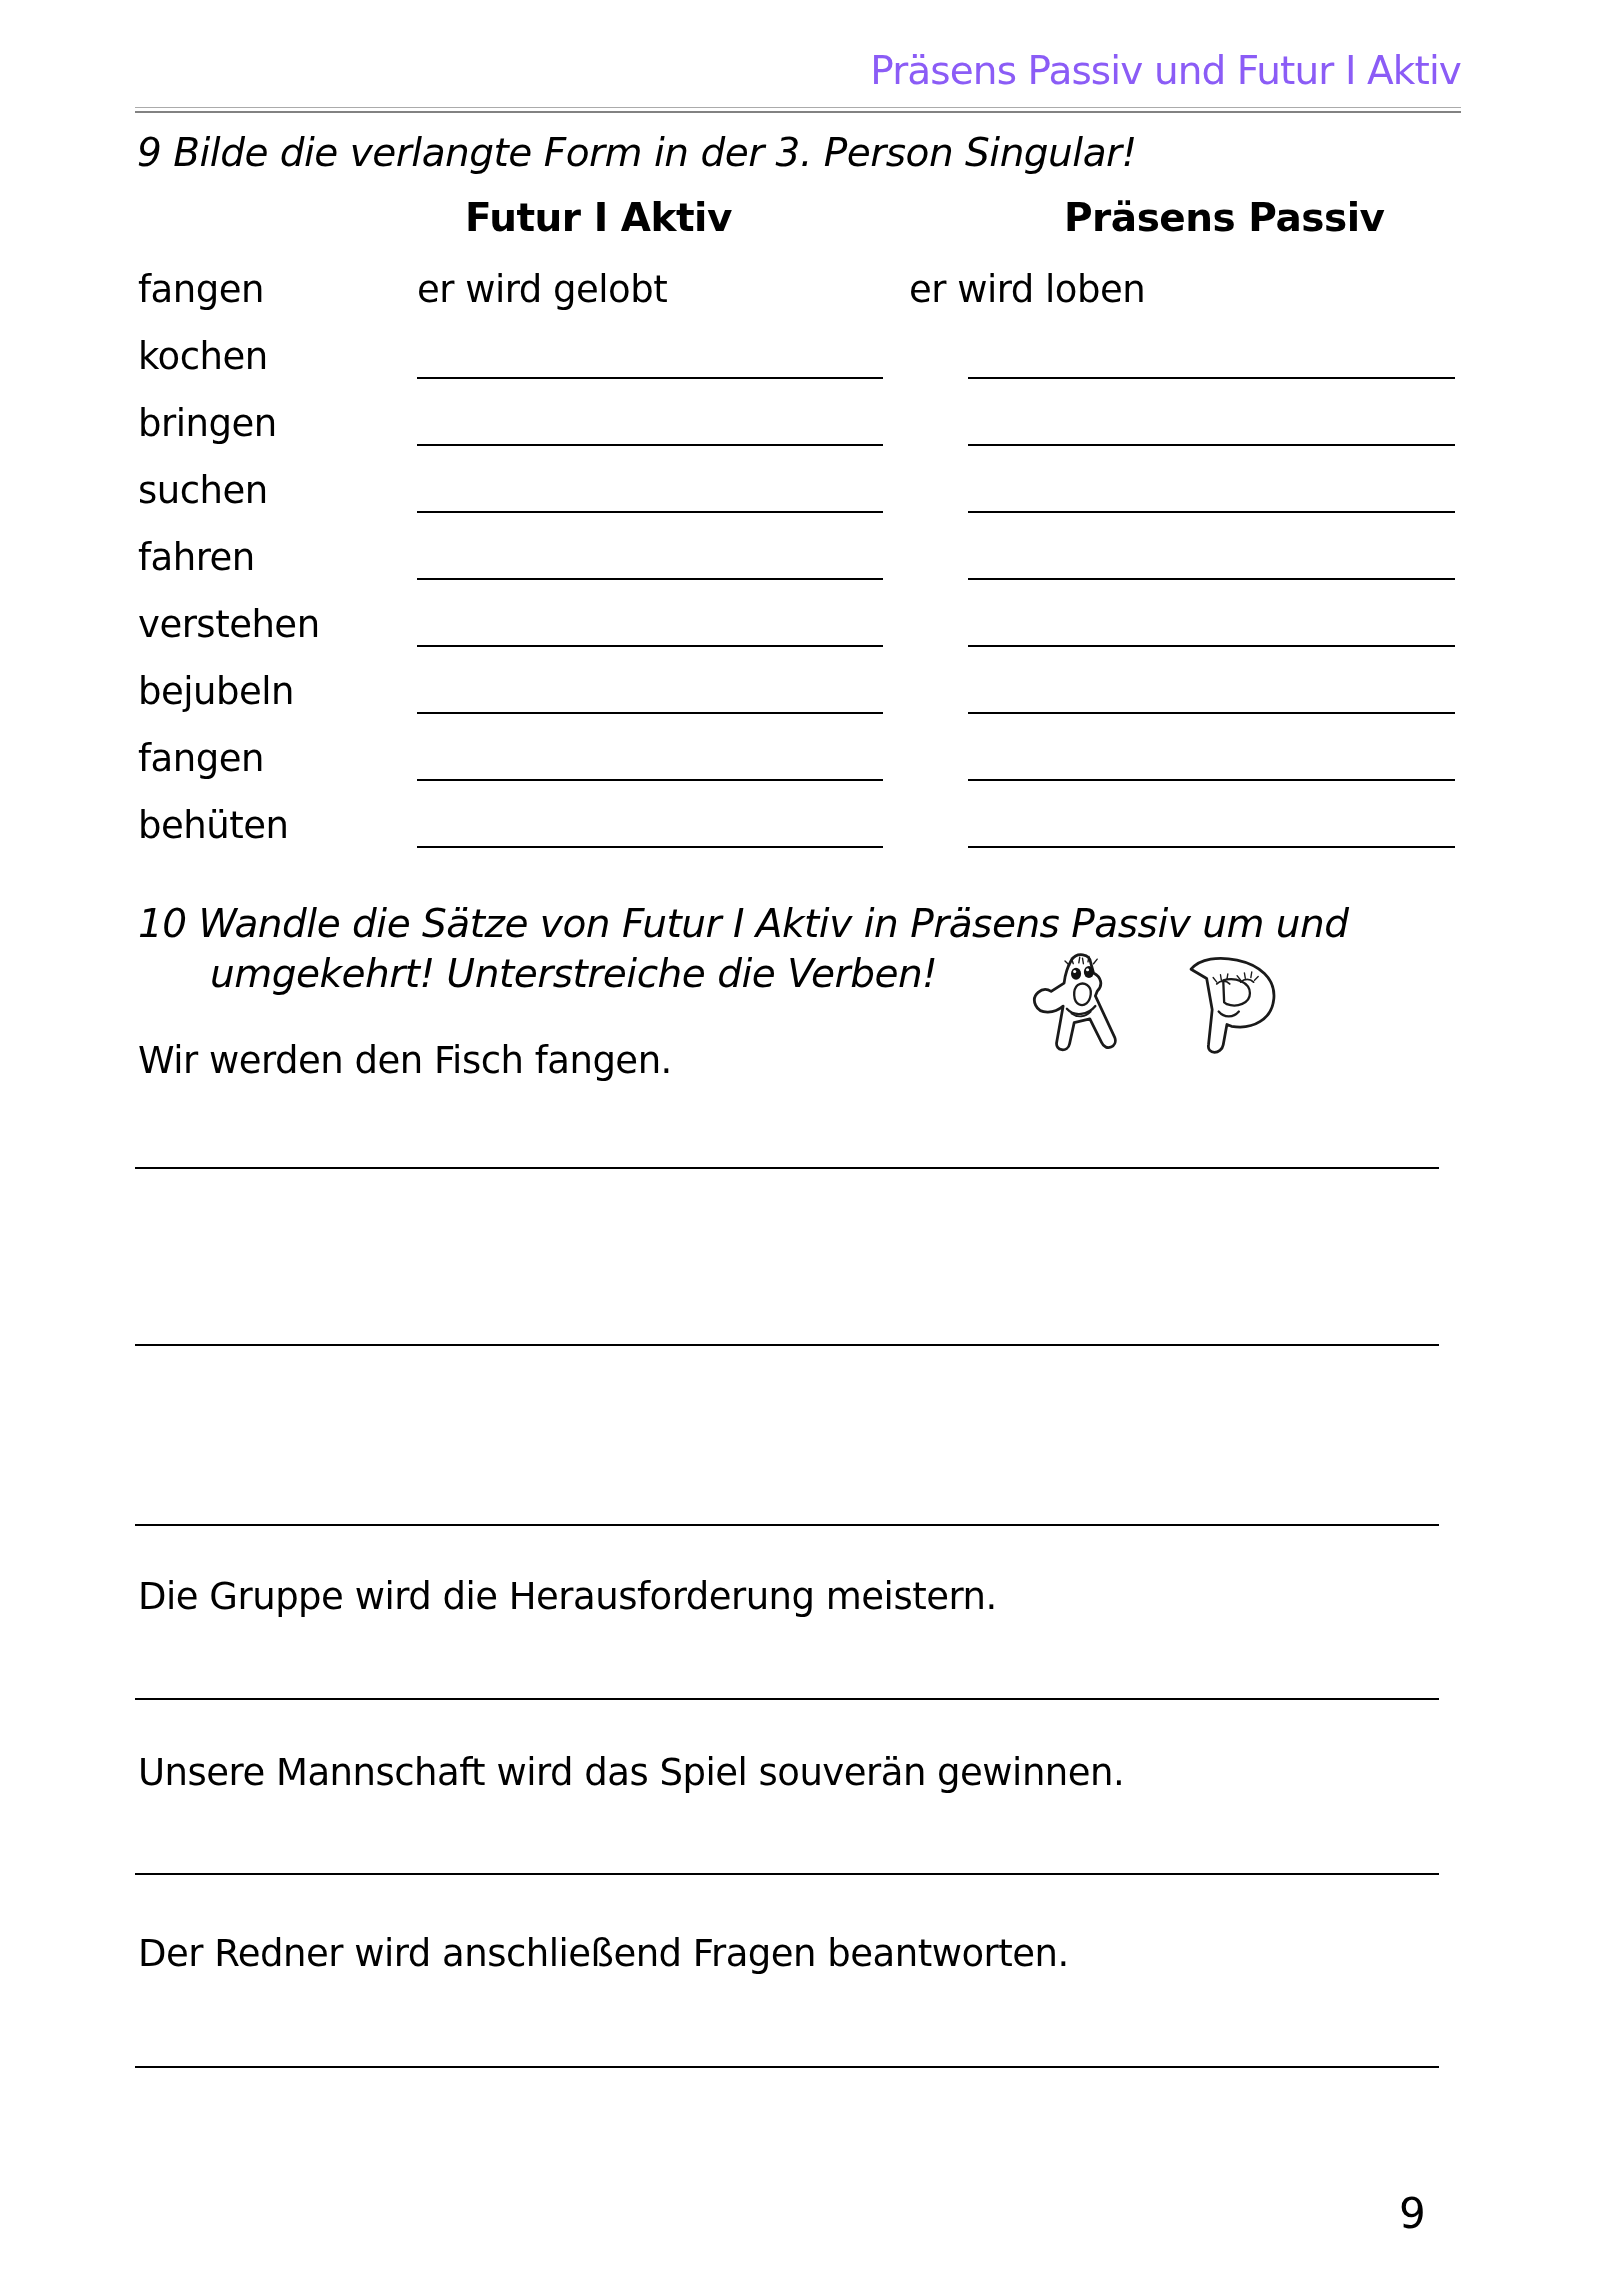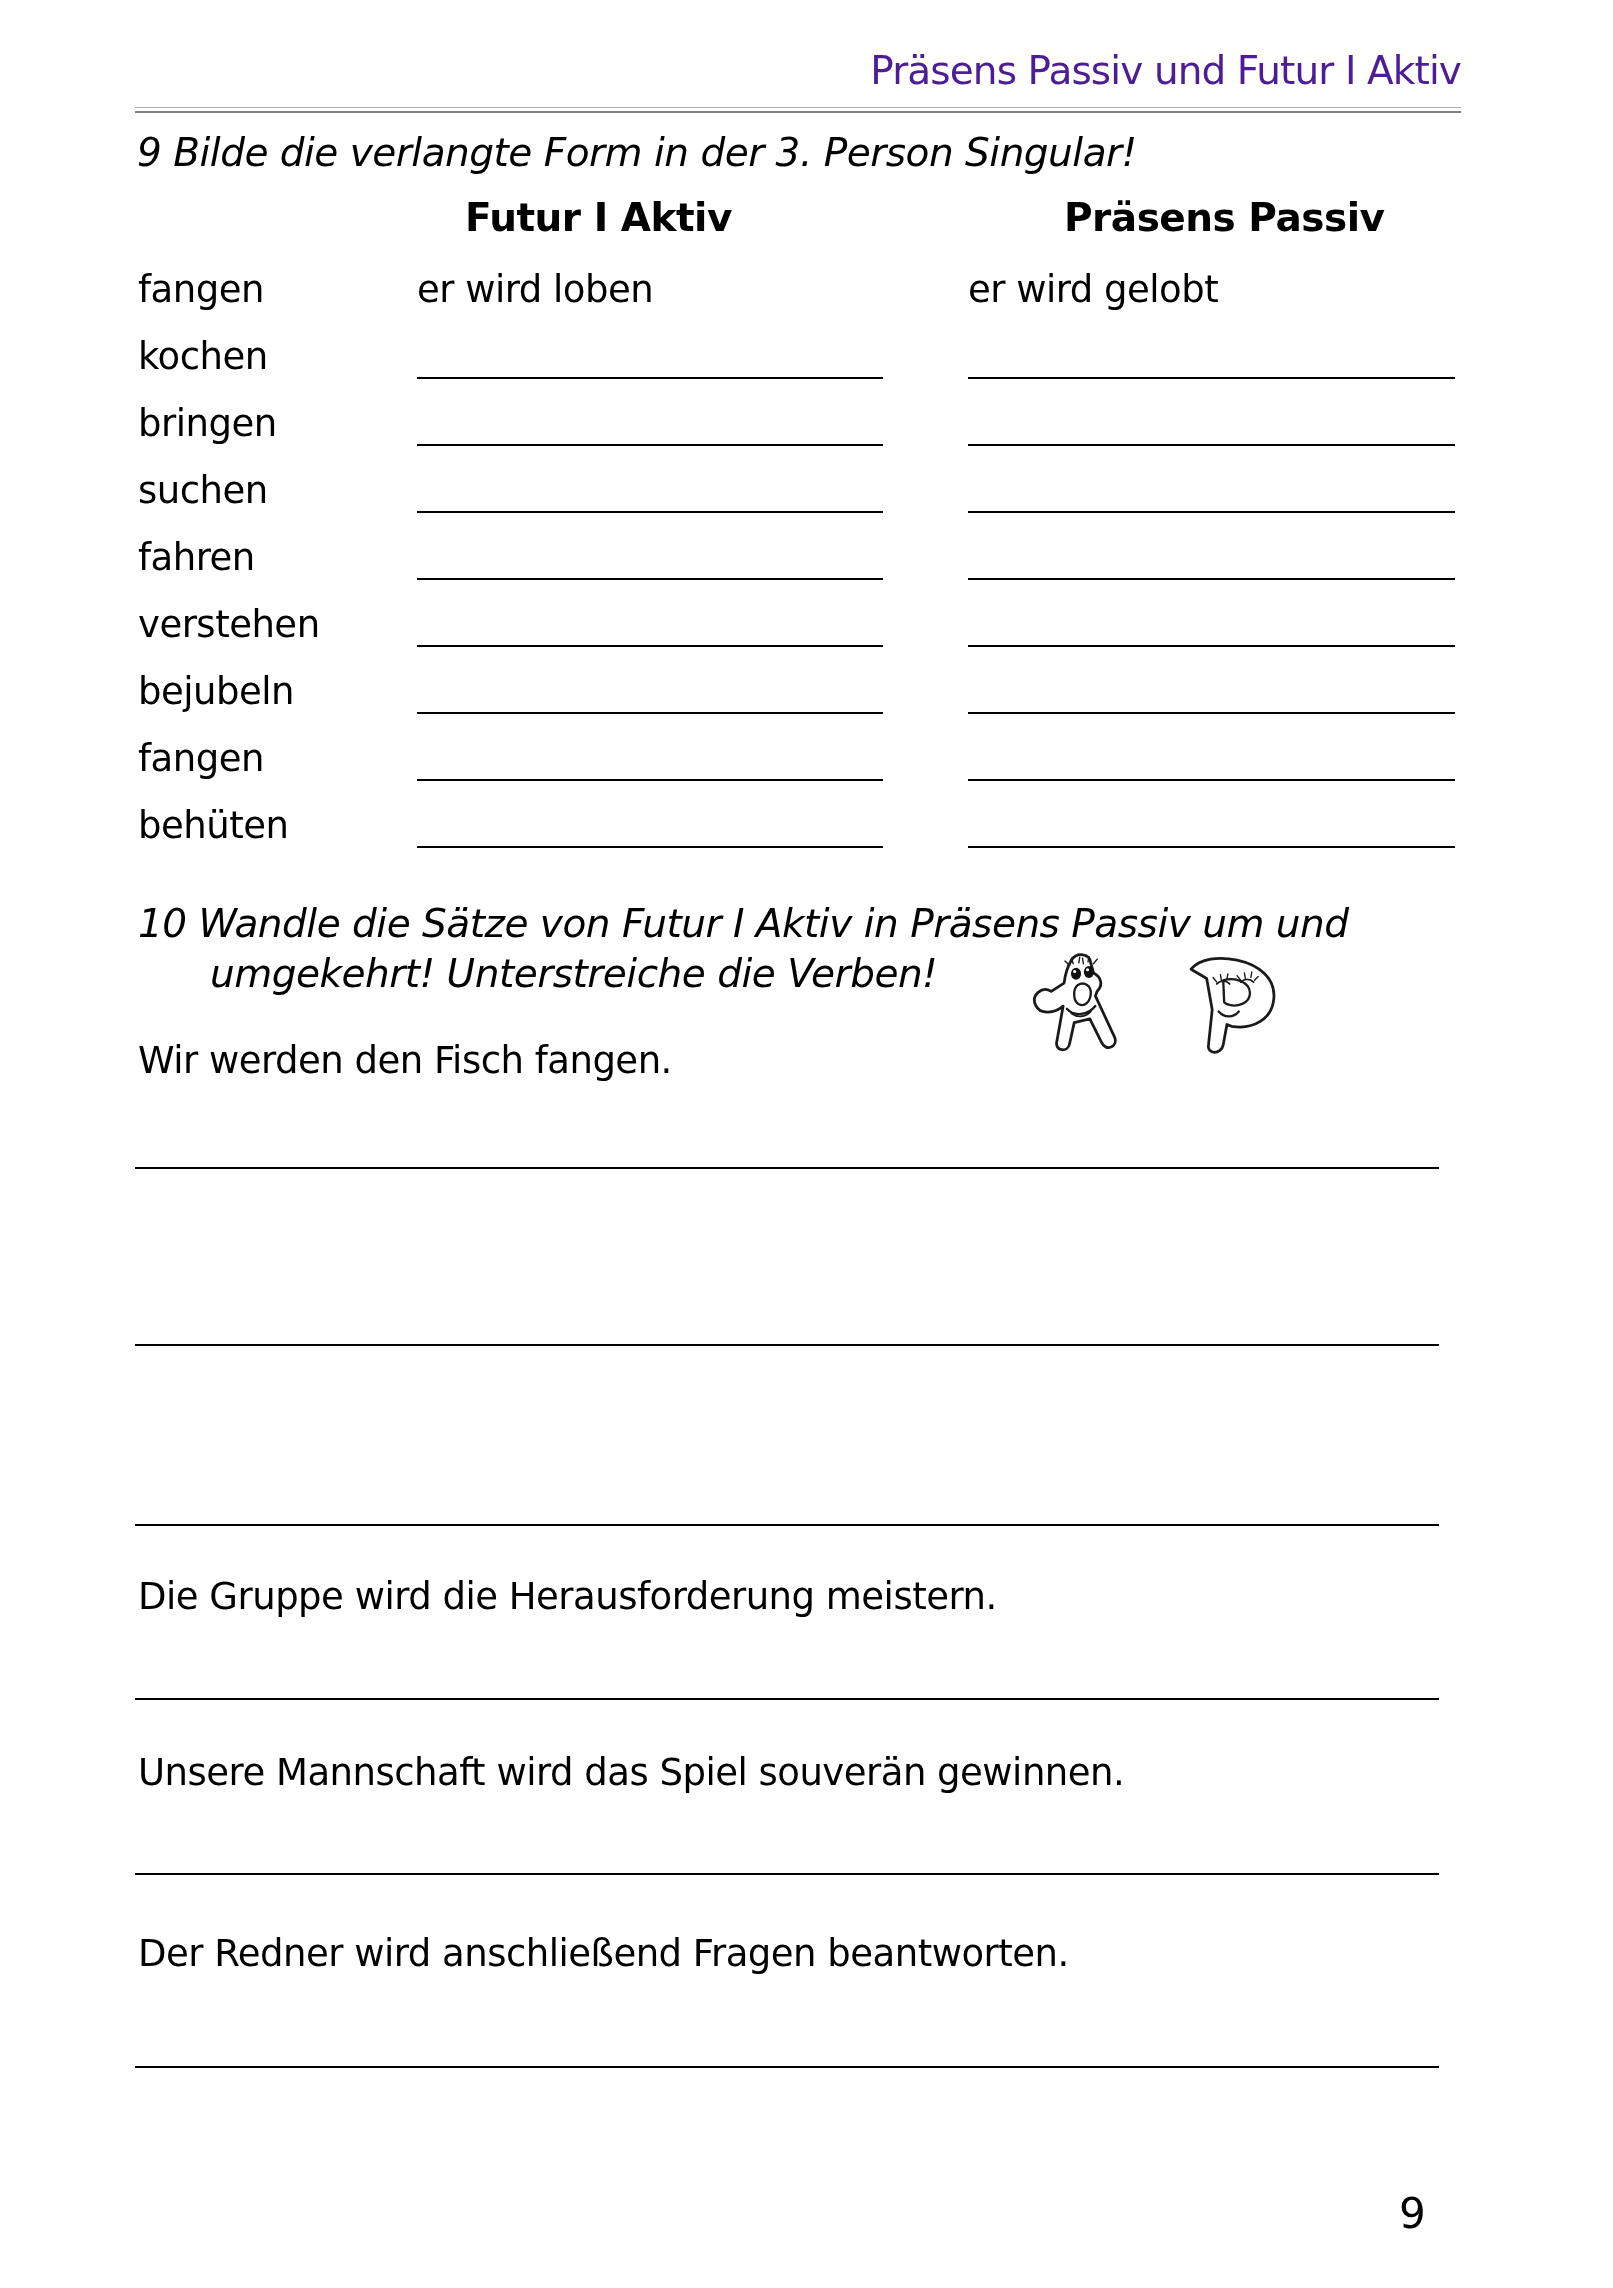--- a/index.html
+++ b/index.html
@@ -1,21 +1,21 @@
 <!DOCTYPE html>
 <html style="font-size:14.8px"><head>
 <meta charset="utf-8">
 <style>
   html,body{margin:0;padding:0;background:#e8e8e8;}
   .page{
     position:relative;width:1613px;height:2289px;background:#ffffff;
     font-family:"DejaVu Sans",sans-serif;color:#000;overflow:hidden;
     letter-spacing:-0.5px;margin:0 auto;
   }
-  .header-title{position:absolute;top:48px;right:152px;font-size:39px;color:#4c1d95;letter-spacing:-0.9px;white-space:nowrap;}
+  .header-title{position:absolute;top:48px;right:152px;font-size:39px;color:#8b5cf6;letter-spacing:-0.9px;white-space:nowrap;}
   .header-rule{position:absolute;top:107px;left:135px;width:1326px;height:2.8px;border-top:1.8px solid #ababab;border-bottom:2.8px solid #828282;}
   .ex9-title{position:absolute;top:131px;left:137px;font-size:39px;font-style:italic;line-height:44px;white-space:nowrap;}
   .ex9-table{position:absolute;top:180px;left:138px;width:1322px;}
   .trow{display:flex;height:67px;align-items:flex-start;}
   .trow.thead{height:76px;gap:48px;}
   .cell{flex:none;}
   .c-verb{width:279px;font-size:37px;line-height:67px;}
   .c-fut{width:551px;font-size:37px;line-height:67px;}
   .c-pas{width:492px;font-size:37px;line-height:67px;}
   .thead .c-fut,.thead .c-pas{font-weight:bold;font-size:39px;line-height:76px;}
@@ -41,22 +41,22 @@
 
   <div class="ex9-table">
     <div class="trow thead">
       <div class="cell c-verb"></div>
       <div class="cell c-fut">Futur I Aktiv</div>
       <div class="cell c-pas">Präsens Passiv</div>
     </div>
 
     <div class="trow">
       <div class="cell c-verb">fangen</div>
+      <div class="cell c-pas">er wird gelobt</div>
       <div class="cell c-fut">er wird loben</div>
-      <div class="cell c-pas">er wird gelobt</div>
     </div>
 
     <div class="trow">
       <div class="cell c-verb">kochen</div>
       <div class="cell c-fut">
           <div class="blank b-fut"></div>
         </div>
       <div class="cell c-pas">
           <div class="blank b-pas"></div>
         </div>

